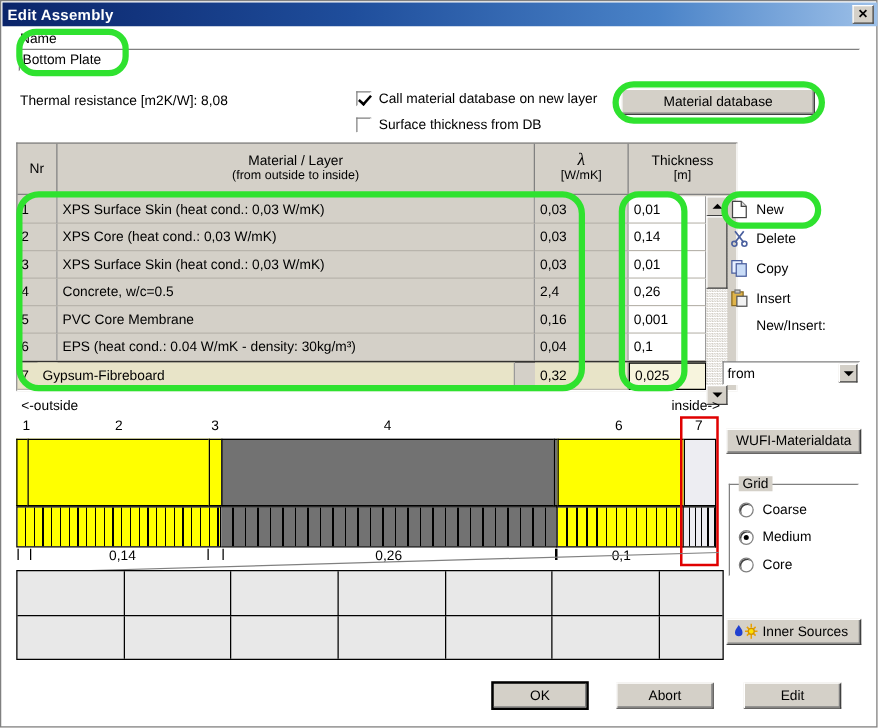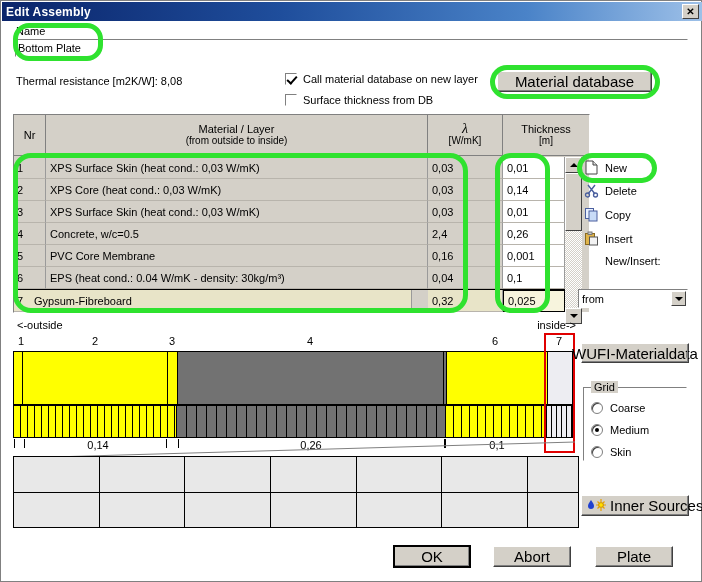--- a/index.html
+++ b/index.html
@@ -30,21 +30,21 @@
   .lbl{position:absolute;white-space:nowrap;}
   .field{position:absolute;background:#fff;
     border-top:1px solid #808080;border-left:1px solid #808080;
     border-right:1px solid #fff;border-bottom:1px solid #fff;
     box-sizing:border-box;font-size:11px;padding:1px 2px;
     display:flex;align-items:center;overflow:hidden;}
   .btn{position:absolute;background:#d4d0c8;
     border-top:1px solid #fff;border-left:1px solid #fff;
     border-right:1px solid #404040;border-bottom:1px solid #404040;
     box-sizing:border-box;display:flex;align-items:center;
-    justify-content:center;font-size:15px;white-space:nowrap;}
+    justify-content:center;font-size:11px;white-space:nowrap;}
   .btn::after{content:"";position:absolute;left:0;top:0;right:0;bottom:0;
     border-right:1px solid #808080;border-bottom:1px solid #808080;
     pointer-events:none;}
 
   
   .cbrow{position:absolute;display:flex;align-items:center;white-space:nowrap;}
   .cbox{width:12px;height:12px;background:#fff;margin-right:6px;
     border-top:1px solid #808080;border-left:1px solid #808080;
     border-right:1px solid #fff;border-bottom:1px solid #fff;
     box-sizing:border-box;position:relative;flex:none;}
@@ -369,40 +369,40 @@
   <div class="rrow" style="left:590px;top:401px;">
     <span class="radio"></span>
     <span>Coarse</span>
   </div>
   <div class="rrow" style="left:590px;top:423px;">
     <span class="radio on"></span>
     <span>Medium</span>
   </div>
   <div class="rrow" style="left:590px;top:445px;">
     <span class="radio"></span>
-    <span>Skin</span>
+    <span>Core</span>
   </div>
 
   <div class="btn" style="left:580px;top:494px;width:108px;height:21px;padding-left:4px;justify-content:flex-start;">
     <span class="ticon" style="width:22px;margin-right:2px;">
       <svg width="22" height="14" viewBox="0 0 22 14">
           <path d="M5 2c2 3 3 4 3 6a3 3 0 0 1-6 0c0-2 1-3 3-6z" fill="#2040d0"></path>
           <g stroke="#e8a000" stroke-width="1.2">
             <path d="M15 1v3M15 10v3M10 7h3M17 7h3M11.5 3.5l2 2M18.5 3.5l-2 2M11.5 10.5l2-2M18.5 10.5l-2-2"></path>
           </g>
           <circle cx="15" cy="7" r="2.4" fill="#ffe000" stroke="#d09000"></circle>
         </svg>
     </span>
     <span>Inner Sources</span>
   </div>
 
   <div class="botbar"></div>
   <div class="btn" style="left:392px;top:544px;width:78px;height:23px;border:2px solid #000;">OK</div>
   <div class="btn" style="left:492px;top:545px;width:78px;height:21px;">Abort</div>
-  <div class="btn" style="left:594px;top:545px;width:78px;height:21px;">Plate</div>
+  <div class="btn" style="left:594px;top:545px;width:78px;height:21px;">Edit</div>
 
   <div class="ring" style="left:12px;top:22px;width:90px;height:38px;border-radius:16px;"></div>
   <div class="ring" style="left:489px;top:64px;width:170px;height:34px;border-radius:18px;"></div>
   <div class="ring" style="left:12px;top:152px;width:455px;height:160px;border-radius:18px;"></div>
   <div class="ring" style="left:494px;top:152px;width:55px;height:160px;border-radius:16px;"></div>
   <div class="ring" style="left:576px;top:152px;width:80px;height:30px;border-radius:15px;"></div>
 
 </div>
 
 </body></html>

